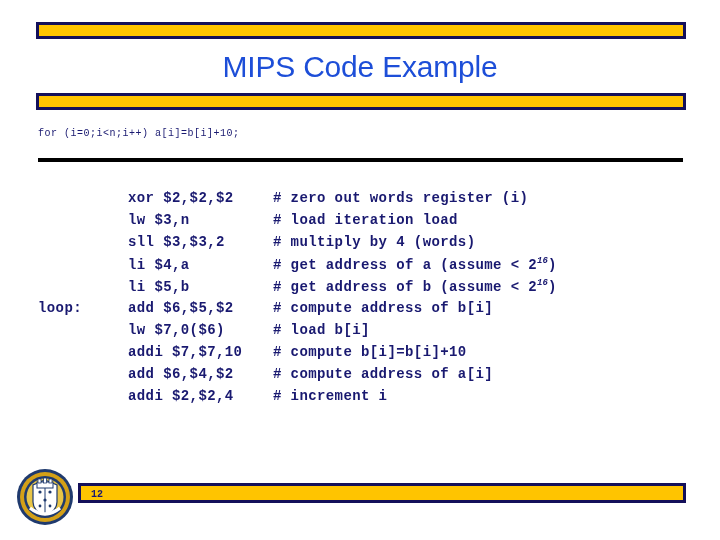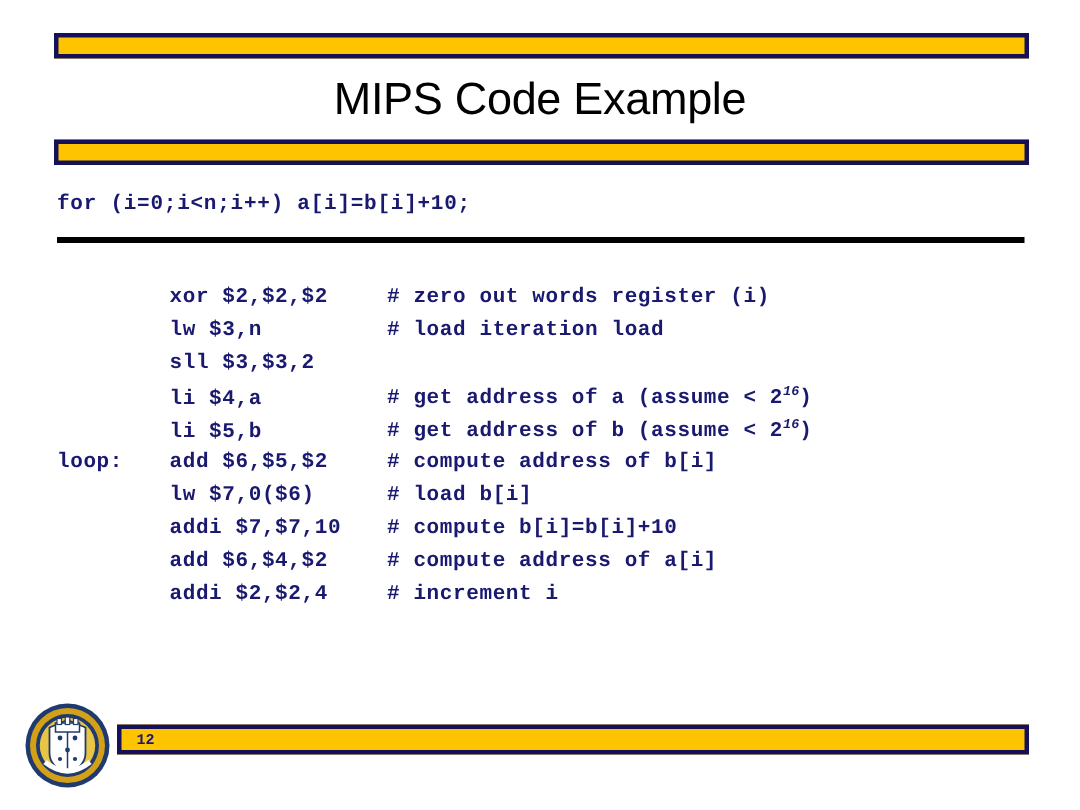--- a/index.html
+++ b/index.html
@@ -35,37 +35,37 @@
     height: 17px;
   }
 
   
   #slide-title {
     position: absolute;
     left: 0;
     top: 50px;
     width: 720px;
     text-align: center;
-    color: #000000;
+    color: #1d4ed8;
     font-size: 30px;
     font-family: "Liberation Sans", sans-serif;
     font-weight: normal;
     letter-spacing: -0.2px;
     white-space: nowrap;
   }
 
   
   #c-code-line {
     position: absolute;
     left: 38px;
     top: 128px;
     color: #191970;
     font-family: "Liberation Mono", monospace;
-    font-size: 14px;
-    font-weight: bold;
+    font-size: 10px;
+    font-weight: normal;
     white-space: pre;
     letter-spacing: 0.5px;
   }
 
   
   #divider-rule {
     position: absolute;
     left: 38px;
     top: 158px;
     width: 645px;
@@ -91,20 +91,21 @@
     white-space: pre;
     letter-spacing: 0.4px;
   }
   .asm-label {
     width: 75px;
     flex: 0 0 75px;
   }
   .asm-instr {
     width: 145px;
     flex: 0 0 145px;
+    margin-left: 15px;
   }
   .asm-comment {
     flex: 0 0 auto;
   }
   .asm-row.wide .asm-instr {
     width: 152px;
     flex: 0 0 152px;
   }
   .asm-comment sup {
     font-size: 9px;
@@ -153,21 +154,21 @@
 
 <div class="gold-bar" id="bar-under-title"></div>
 
 <div id="c-code-line">for (i=0;i&lt;n;i++) a[i]=b[i]+10;</div>
 
 <div id="divider-rule"></div>
 
 <div id="asm-listing">
     <div class="asm-row"><span class="asm-label"></span><span class="asm-instr">xor $2,$2,$2</span><span class="asm-comment"><span># </span><span>zero out words register (i)</span></span></div>
     <div class="asm-row"><span class="asm-label"></span><span class="asm-instr">lw $3,n</span><span class="asm-comment"><span># </span><span>load iteration load</span></span></div>
-    <div class="asm-row"><span class="asm-label"></span><span class="asm-instr">sll $3,$3,2</span></div>
+    <div class="asm-row"><span class="asm-label"></span><span class="asm-instr">sll $3,$3,2</span><span class="asm-comment"><span># </span><span>multiply by 4 (words)</span></span></div>
     <div class="asm-row"><span class="asm-label"></span><span class="asm-instr">li $4,a</span><span class="asm-comment"><span># </span><span>get address of a (assume &lt; 2</span><sup>16</sup><span>)</span></span></div>
     <div class="asm-row"><span class="asm-label"></span><span class="asm-instr">li $5,b</span><span class="asm-comment"><span># </span><span>get address of b (assume &lt; 2</span><sup>16</sup><span>)</span></span></div>
     <div class="asm-row"><span class="asm-label">loop:</span><span class="asm-instr">add $6,$5,$2</span><span class="asm-comment"><span># </span><span>compute address of b[i]</span></span></div>
     <div class="asm-row"><span class="asm-label"></span><span class="asm-instr">lw $7,0($6)</span><span class="asm-comment"><span># </span><span>load b[i]</span></span></div>
     <div class="asm-row"><span class="asm-label"></span><span class="asm-instr">addi $7,$7,10</span><span class="asm-comment"><span># </span><span>compute b[i]=b[i]+10</span></span></div>
     <div class="asm-row"><span class="asm-label"></span><span class="asm-instr">add $6,$4,$2</span><span class="asm-comment"><span># </span><span>compute address of a[i]</span></span></div>
     <div class="asm-row"><span class="asm-label"></span><span class="asm-instr">addi $2,$2,4</span><span class="asm-comment"><span># </span><span>increment i</span></span></div>
   </div>
 
 <div id="university-seal">

